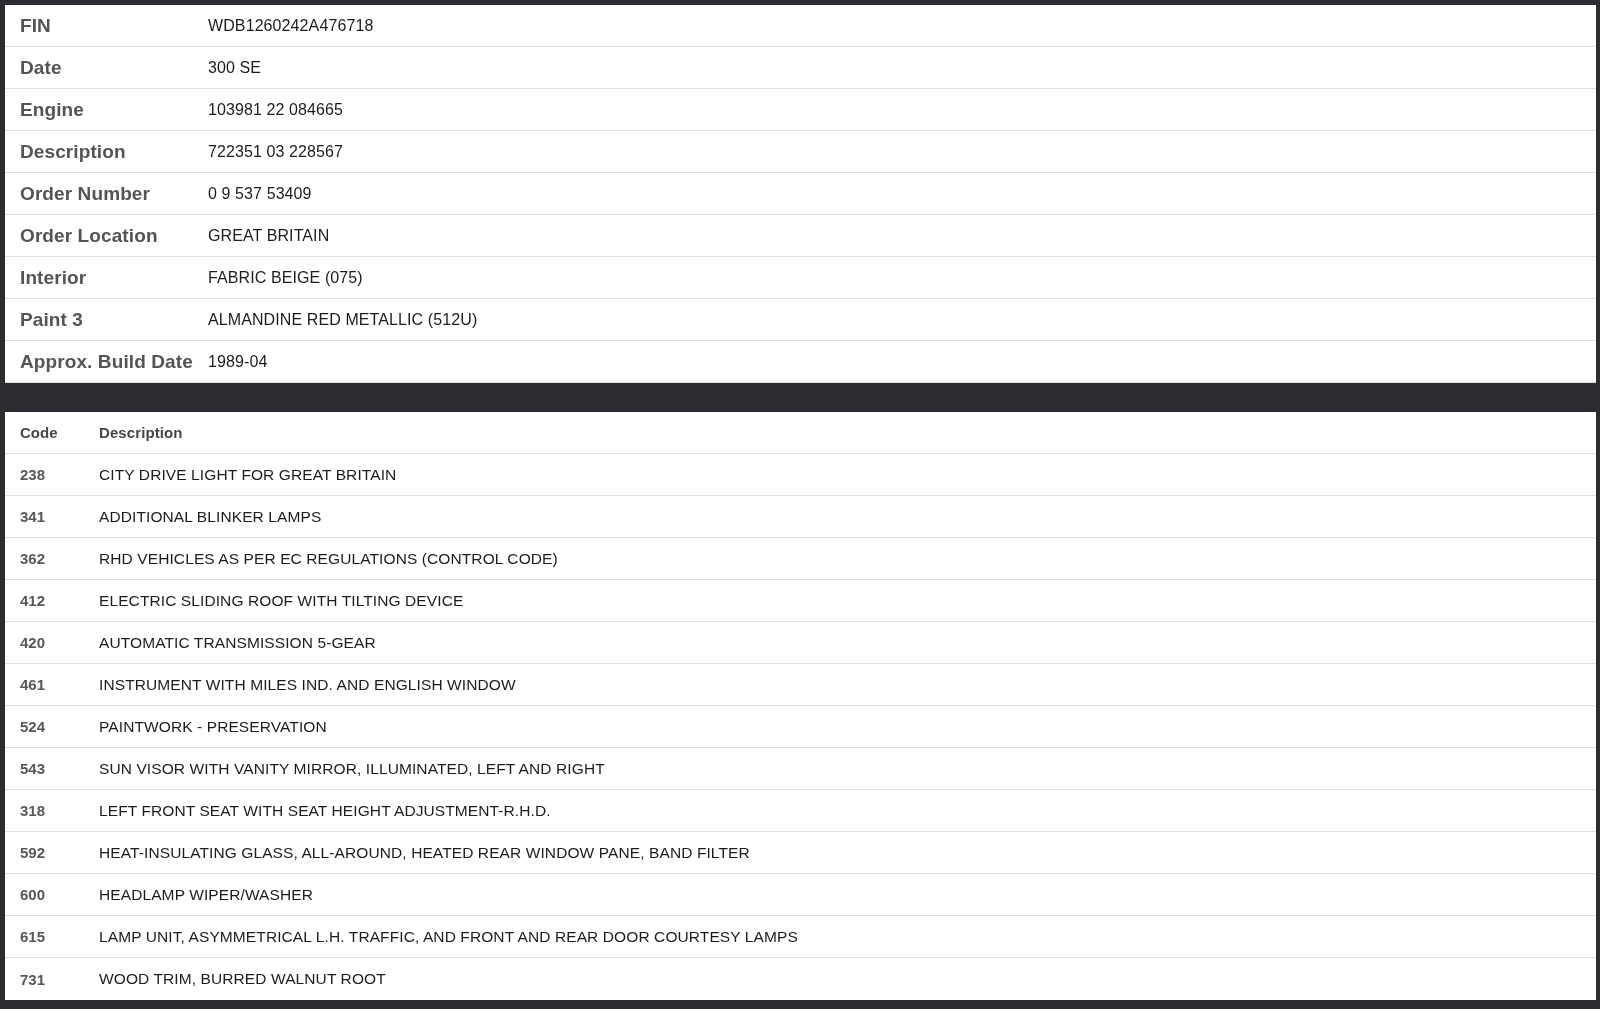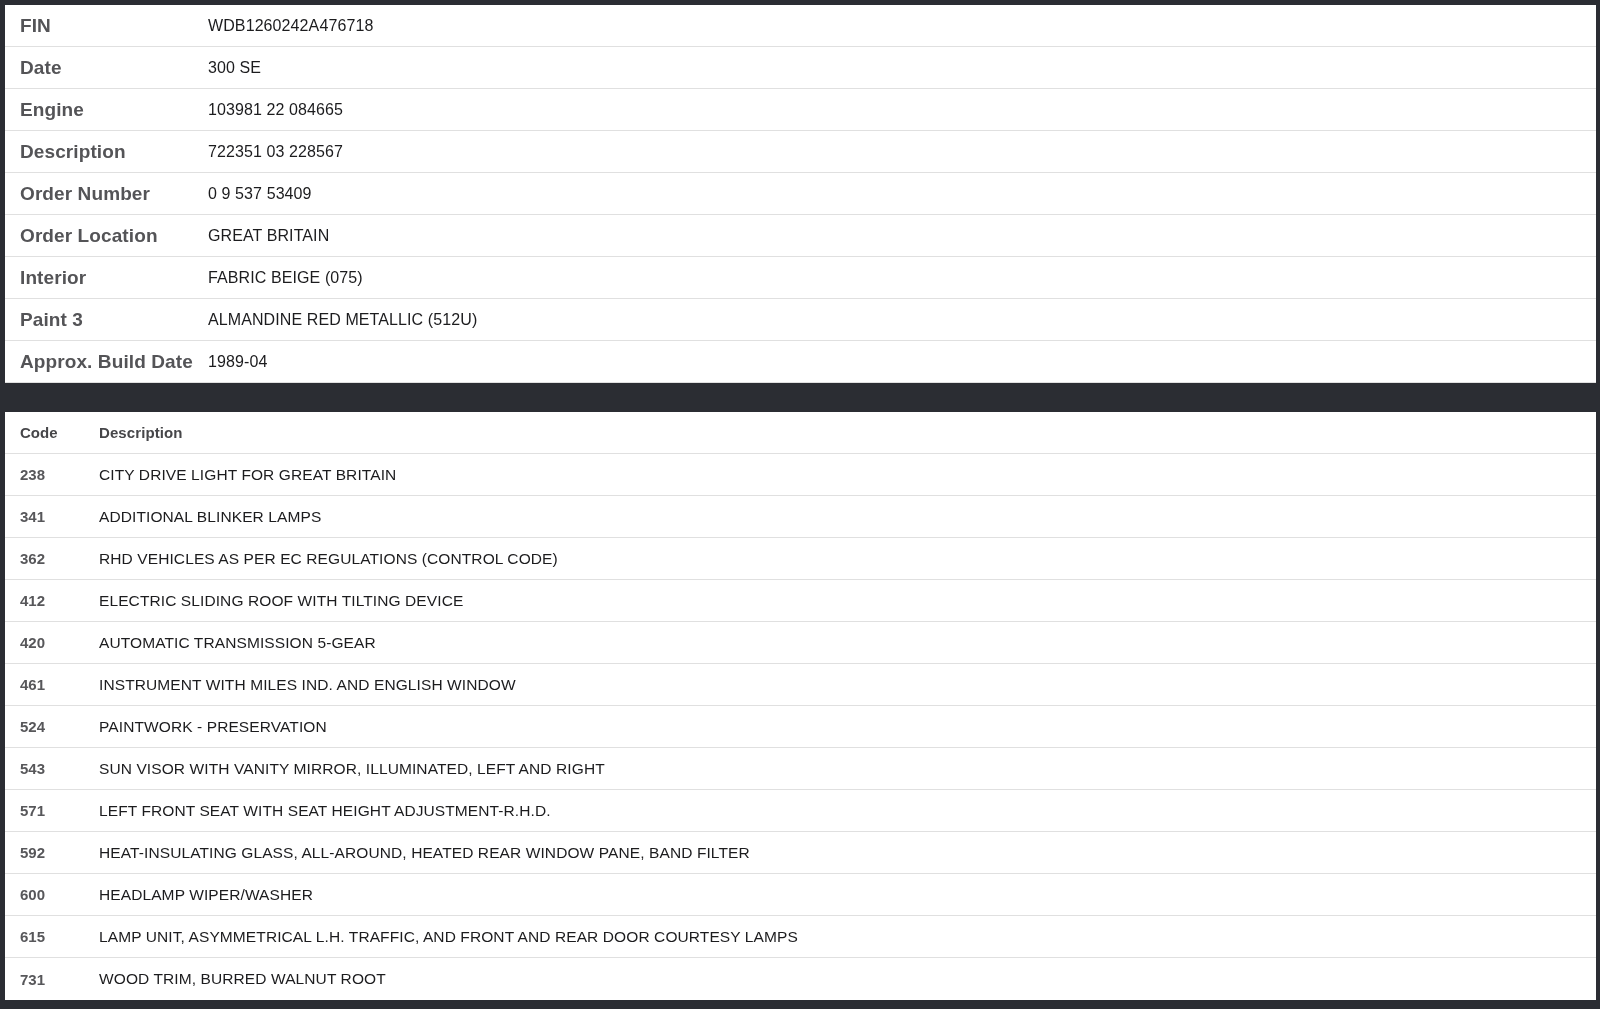--- a/index.html
+++ b/index.html
@@ -163,21 +163,21 @@
         <div class="opt-code">524</div>
         <div class="opt-desc">PAINTWORK - PRESERVATION</div>
       </div>
 
       <div class="row">
         <div class="opt-code">543</div>
         <div class="opt-desc">SUN VISOR WITH VANITY MIRROR, ILLUMINATED, LEFT AND RIGHT</div>
       </div>
 
       <div class="row">
-        <div class="opt-code">571</div>
+        <div class="opt-code">318</div>
         <div class="opt-desc">LEFT FRONT SEAT WITH SEAT HEIGHT ADJUSTMENT-R.H.D.</div>
       </div>
 
       <div class="row">
         <div class="opt-code">592</div>
         <div class="opt-desc">HEAT-INSULATING GLASS, ALL-AROUND, HEATED REAR WINDOW PANE, BAND FILTER</div>
       </div>
 
       <div class="row">
         <div class="opt-code">600</div>

